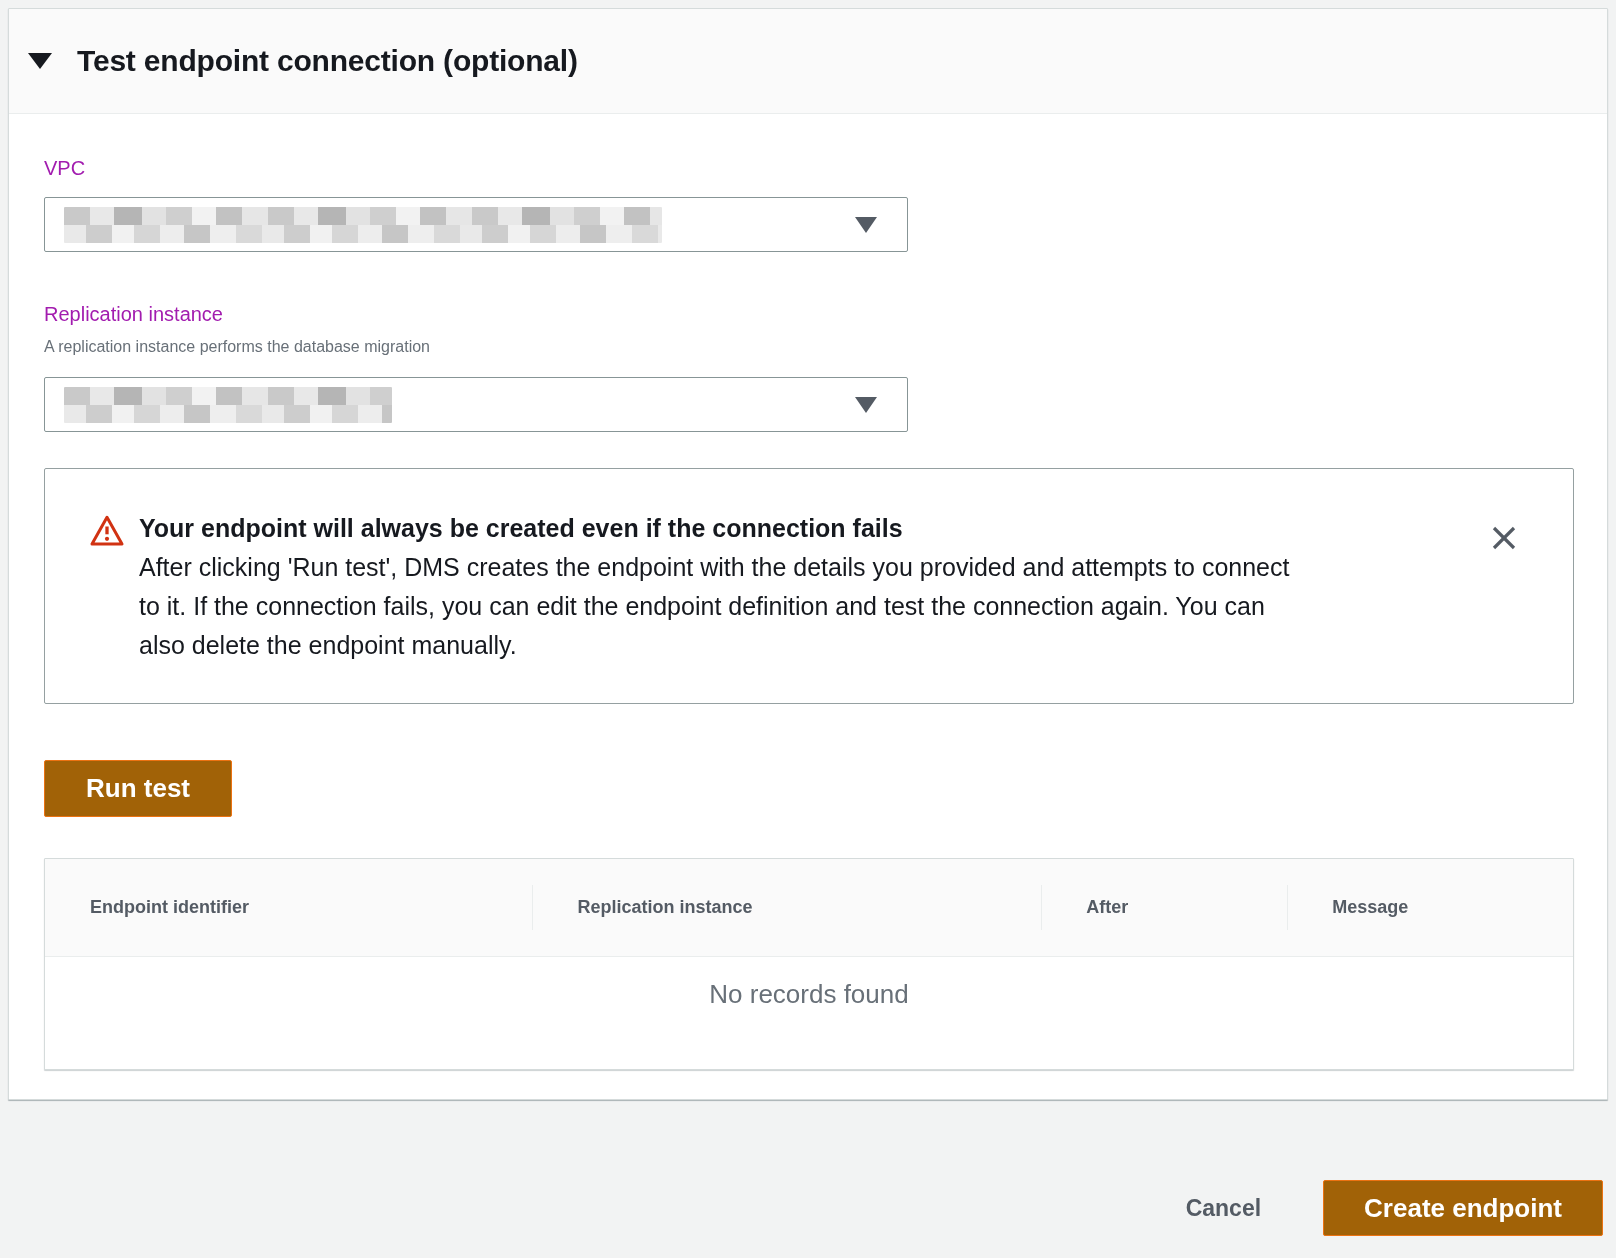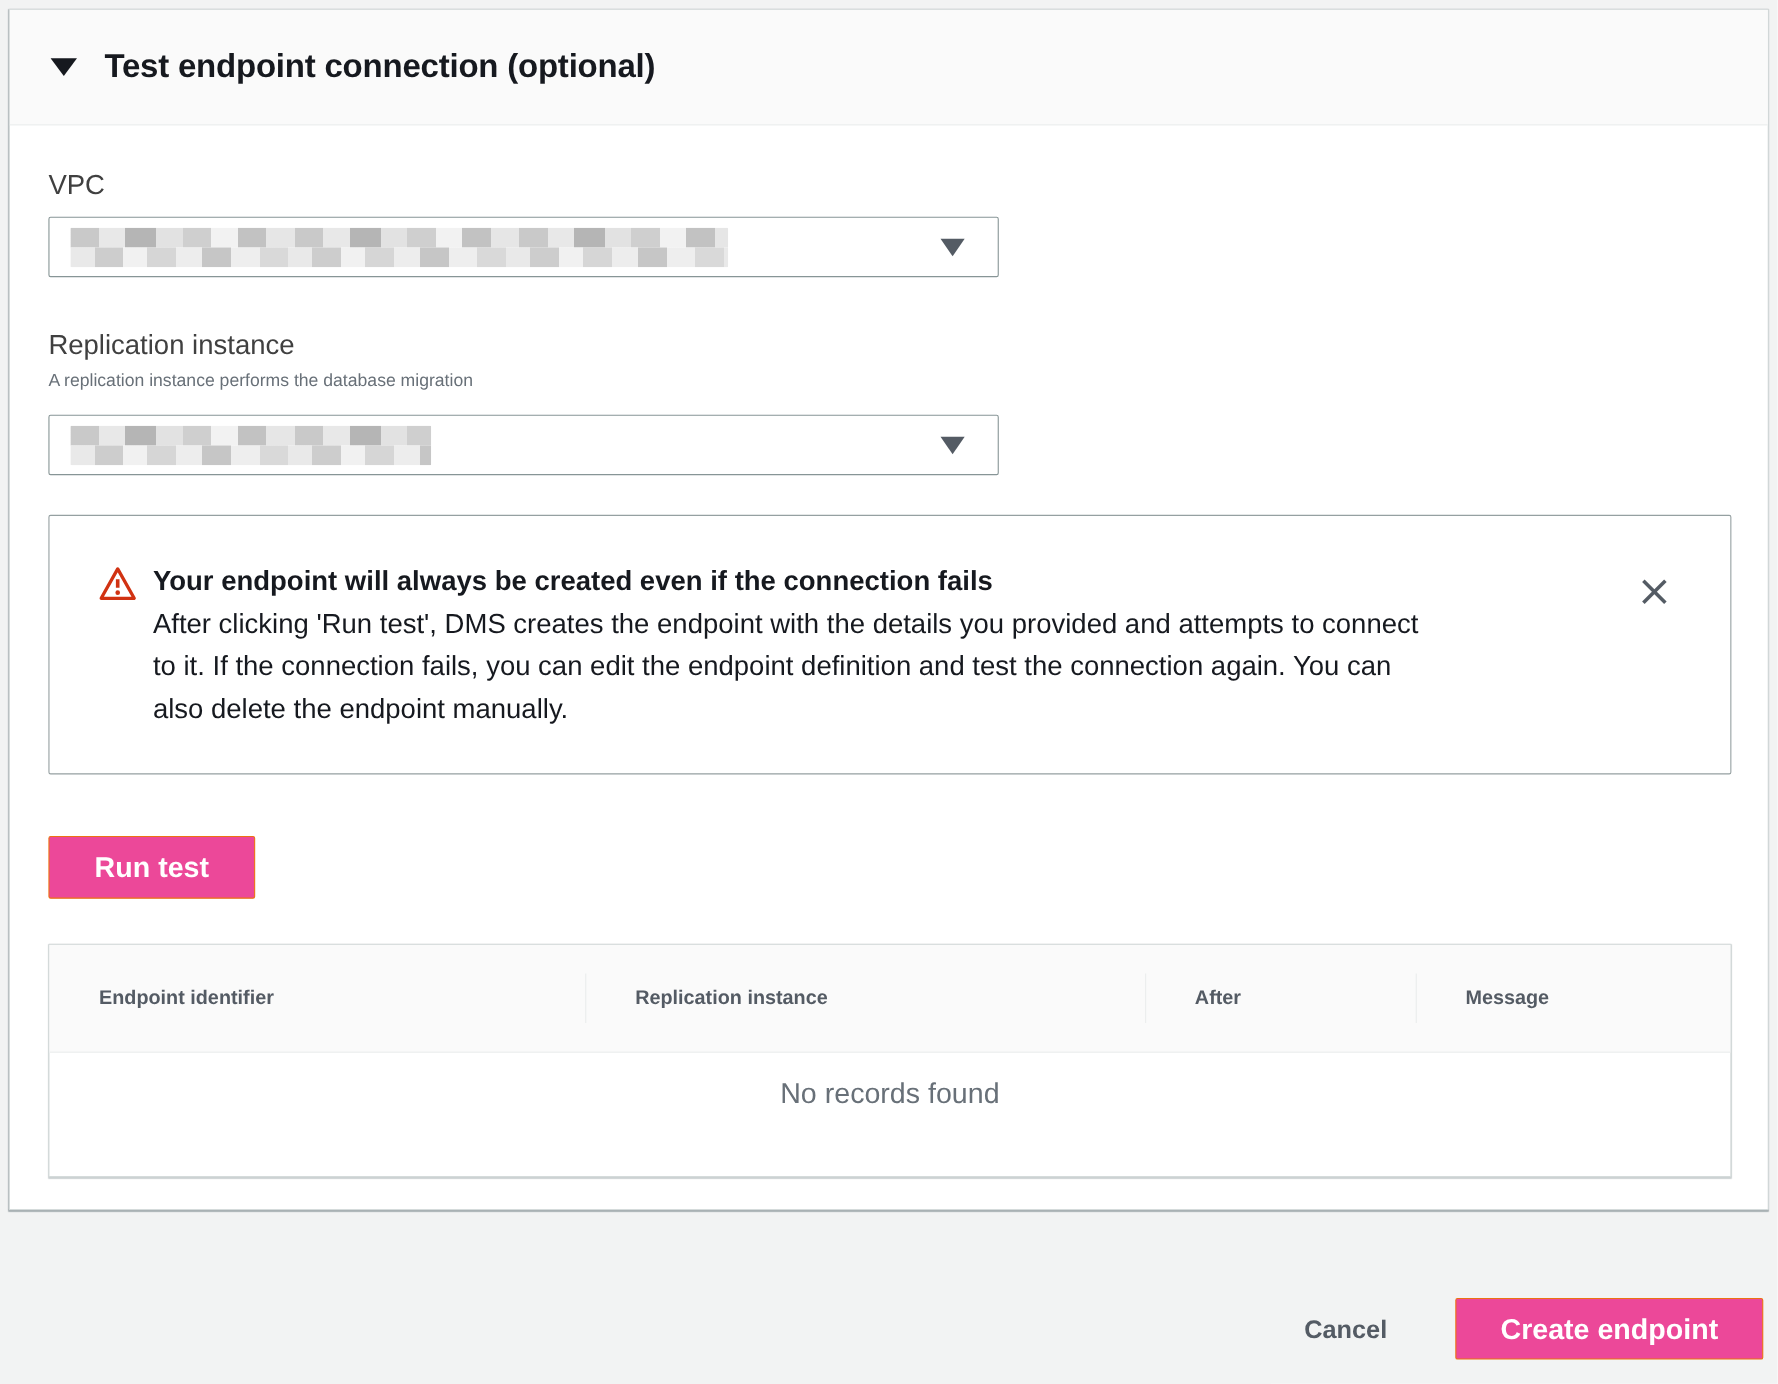--- a/index.html
+++ b/index.html
@@ -15,39 +15,39 @@
     box-sizing:border-box;
     background:#ffffff;
     border:1px solid #d5dbdb;
     border-radius:1px;
     box-shadow:0 1px 1px 0 rgba(0,28,36,.3);
   }
   .panel-header{
     height:105px;
     box-sizing:border-box;
     display:flex;align-items:center;gap:25px;
-    padding:0 37px;
+    padding:0 19px;
     background:#fafafa;
     border-bottom:1px solid #eaeded;
     cursor:pointer;
   }
   .caret{
     width:0;height:0;
     border-left:12px solid transparent;
     border-right:12px solid transparent;
     border-top:16px solid #16191f;
   }
   .panel-title{
     margin:0;
     font-size:30px;font-weight:bold;color:#16191f;
     letter-spacing:-0.2px;
   }
   .panel-body{padding:38px 35px 0;}
 
-  .field-label{display:block;font-size:25px;line-height:32px;color:#404040;}
+  .field-label{display:block;font-size:20px;line-height:32px;color:#a21caf;}
   .field-desc{font-size:16px;line-height:34px;color:#687078;}
   .field-ri{margin-top:46px;}
   .select{
     position:relative;
     margin-top:13px;
     width:864px;height:55px;
     box-sizing:border-box;
     display:flex;align-items:center;
     padding-left:19px;
     background:#fff;
@@ -89,21 +89,21 @@
   .flash-line{font-size:25px;line-height:39px;color:#16191f;}
   .flash-close{
     position:absolute;top:52px;right:52px;
     width:34px;height:34px;
     background:none;border:none;padding:0;cursor:pointer;
     display:flex;align-items:center;justify-content:center;
   }
 
   .btn{
     display:inline-flex;align-items:center;justify-content:center;
-    background:#ec4899;border:1px solid #ec7211;border-radius:2px;
+    background:#a16207;border:1px solid #ec7211;border-radius:2px;
     color:#fff;font-weight:bold;font-size:26px;
     font-family:"Liberation Sans", sans-serif;
     cursor:pointer;
   }
   .run-test{margin-top:56px;height:57px;padding:0 41px;}
 
   .table{
     margin-top:41px;
     width:1530px;box-sizing:border-box;
     background:#fff;

